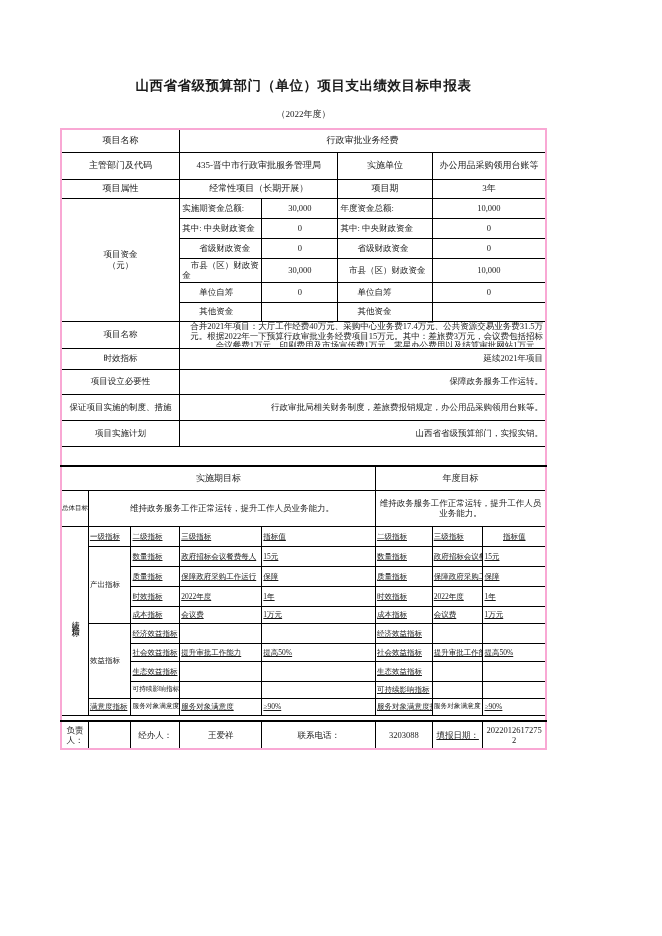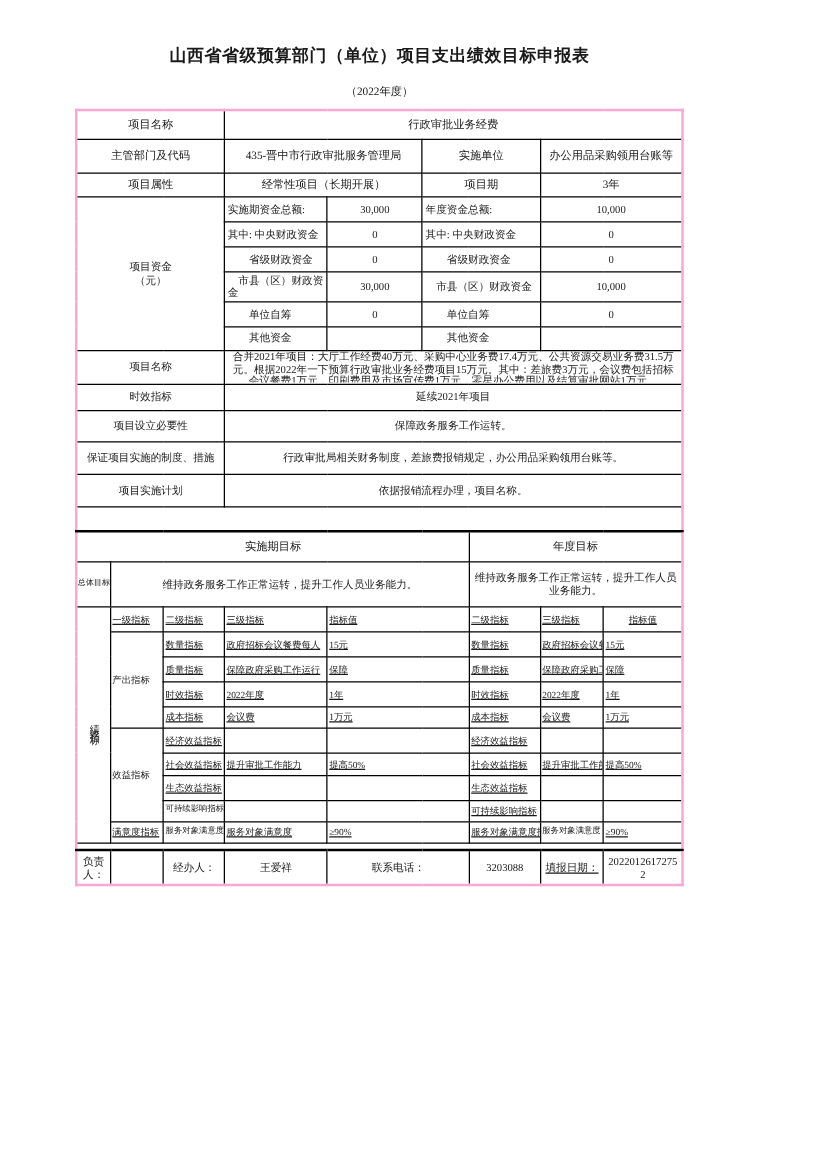--- a/index.html
+++ b/index.html
@@ -1,29 +1,29 @@
 <!DOCTYPE html>
 <html><head>
 <meta charset="utf-8">
 <style>
   html,body{margin:0;padding:0;background:#ffffff;}
   .page{position:relative;width:662px;height:936px;background:#fff;overflow:hidden;
         font-family:"Liberation Serif","DejaVu Serif",serif;color:#1a1a1a;}
   .content{margin-left:60px;width:487px;}
-  .title{padding-top:36px;text-align:center;font-size:13.5px;font-weight:bold;letter-spacing:.5px;}
+  .title{padding-top:77px;text-align:center;font-size:13.5px;font-weight:bold;letter-spacing:.5px;}
   .subtitle{margin-top:13px;text-align:center;font-size:9px;}
   table.form{border-collapse:collapse;table-layout:fixed;width:487px;margin-top:7px;
              border:2px solid #f9a8d4;}
   td{border:1px solid #000;padding:0 2px;font-size:8.5px;line-height:1.2;
      overflow:hidden;vertical-align:middle;}
   .c{text-align:center;}
   .lbl{text-align:center;}
   .top td{font-size:9px;}
   .fund-lbl{text-align:left;white-space:normal;}
-  .sec-txt{text-align:center;}
+  .sec-txt{text-align:right;}
   .goalhead td{font-size:9px;font-weight:normal;}
   .ind td{font-size:7.5px;padding:0 1px;}
   .nw{white-space:nowrap;text-decoration:underline;}
   .tight{font-size:6.7px !important;white-space:nowrap;}
   .overall-lbl{font-size:6.5px !important;white-space:nowrap;text-align:center;padding:0;}
   .vert{text-align:center;}
   .vert span{writing-mode:vertical-rl;text-orientation:upright;font-size:8px;letter-spacing:3px;}
   .clamp{height:25px;overflow:hidden;line-height:9.5px;}
   .b2t td{border-top-width:2px;}
   .brk{word-break:break-all;margin-left:44px;}
@@ -128,21 +128,21 @@
         <td colspan="6" class="sec-txt">保障政务服务工作运转。</td>
       </tr>
 
       <tr style="height:26px">
         <td colspan="3" class="lbl">保证项目实施的制度、措施</td>
         <td colspan="6" class="sec-txt">行政审批局相关财务制度，差旅费报销规定，办公用品采购领用台账等。</td>
       </tr>
 
       <tr style="height:26px">
         <td colspan="3" class="lbl">项目实施计划</td>
-        <td colspan="6" class="sec-txt">依据报销流程办理，项目名称。</td>
+        <td colspan="6" class="sec-txt">山西省省级预算部门，实报实销。</td>
       </tr>
 
       <tr style="height:20px">
         <td colspan="9"></td>
       </tr>
 
       <tr class="goalhead b2t" style="height:24px">
         <td colspan="6" class="c">实施期目标</td>
         <td colspan="3" class="c">年度目标</td>
       </tr>

